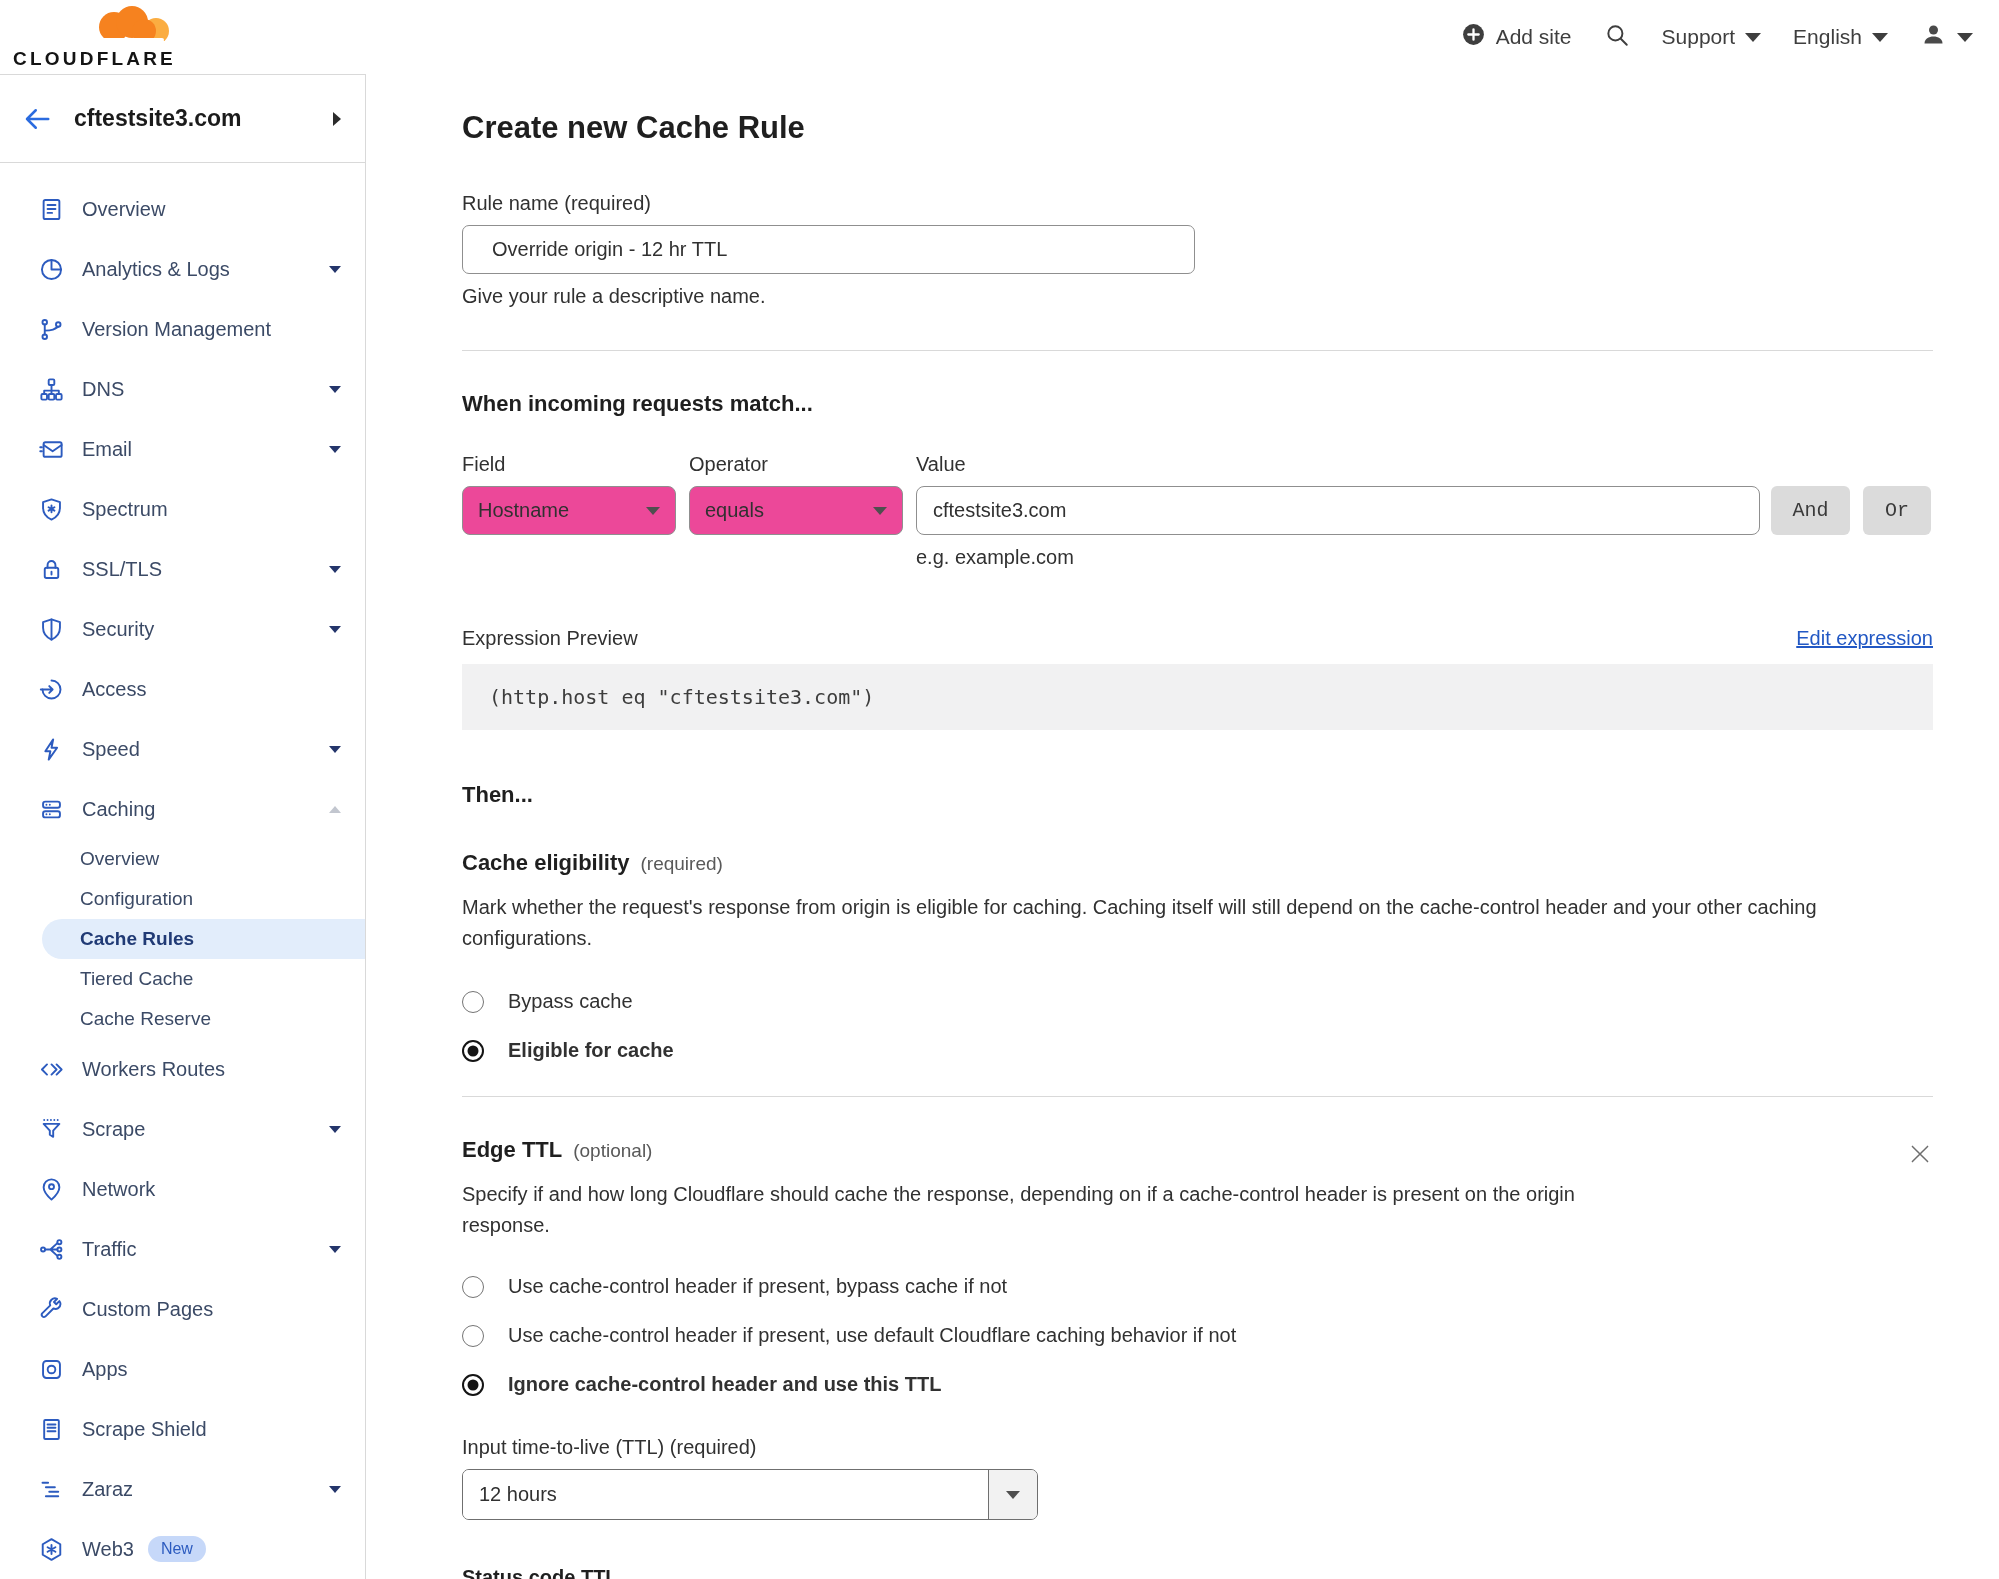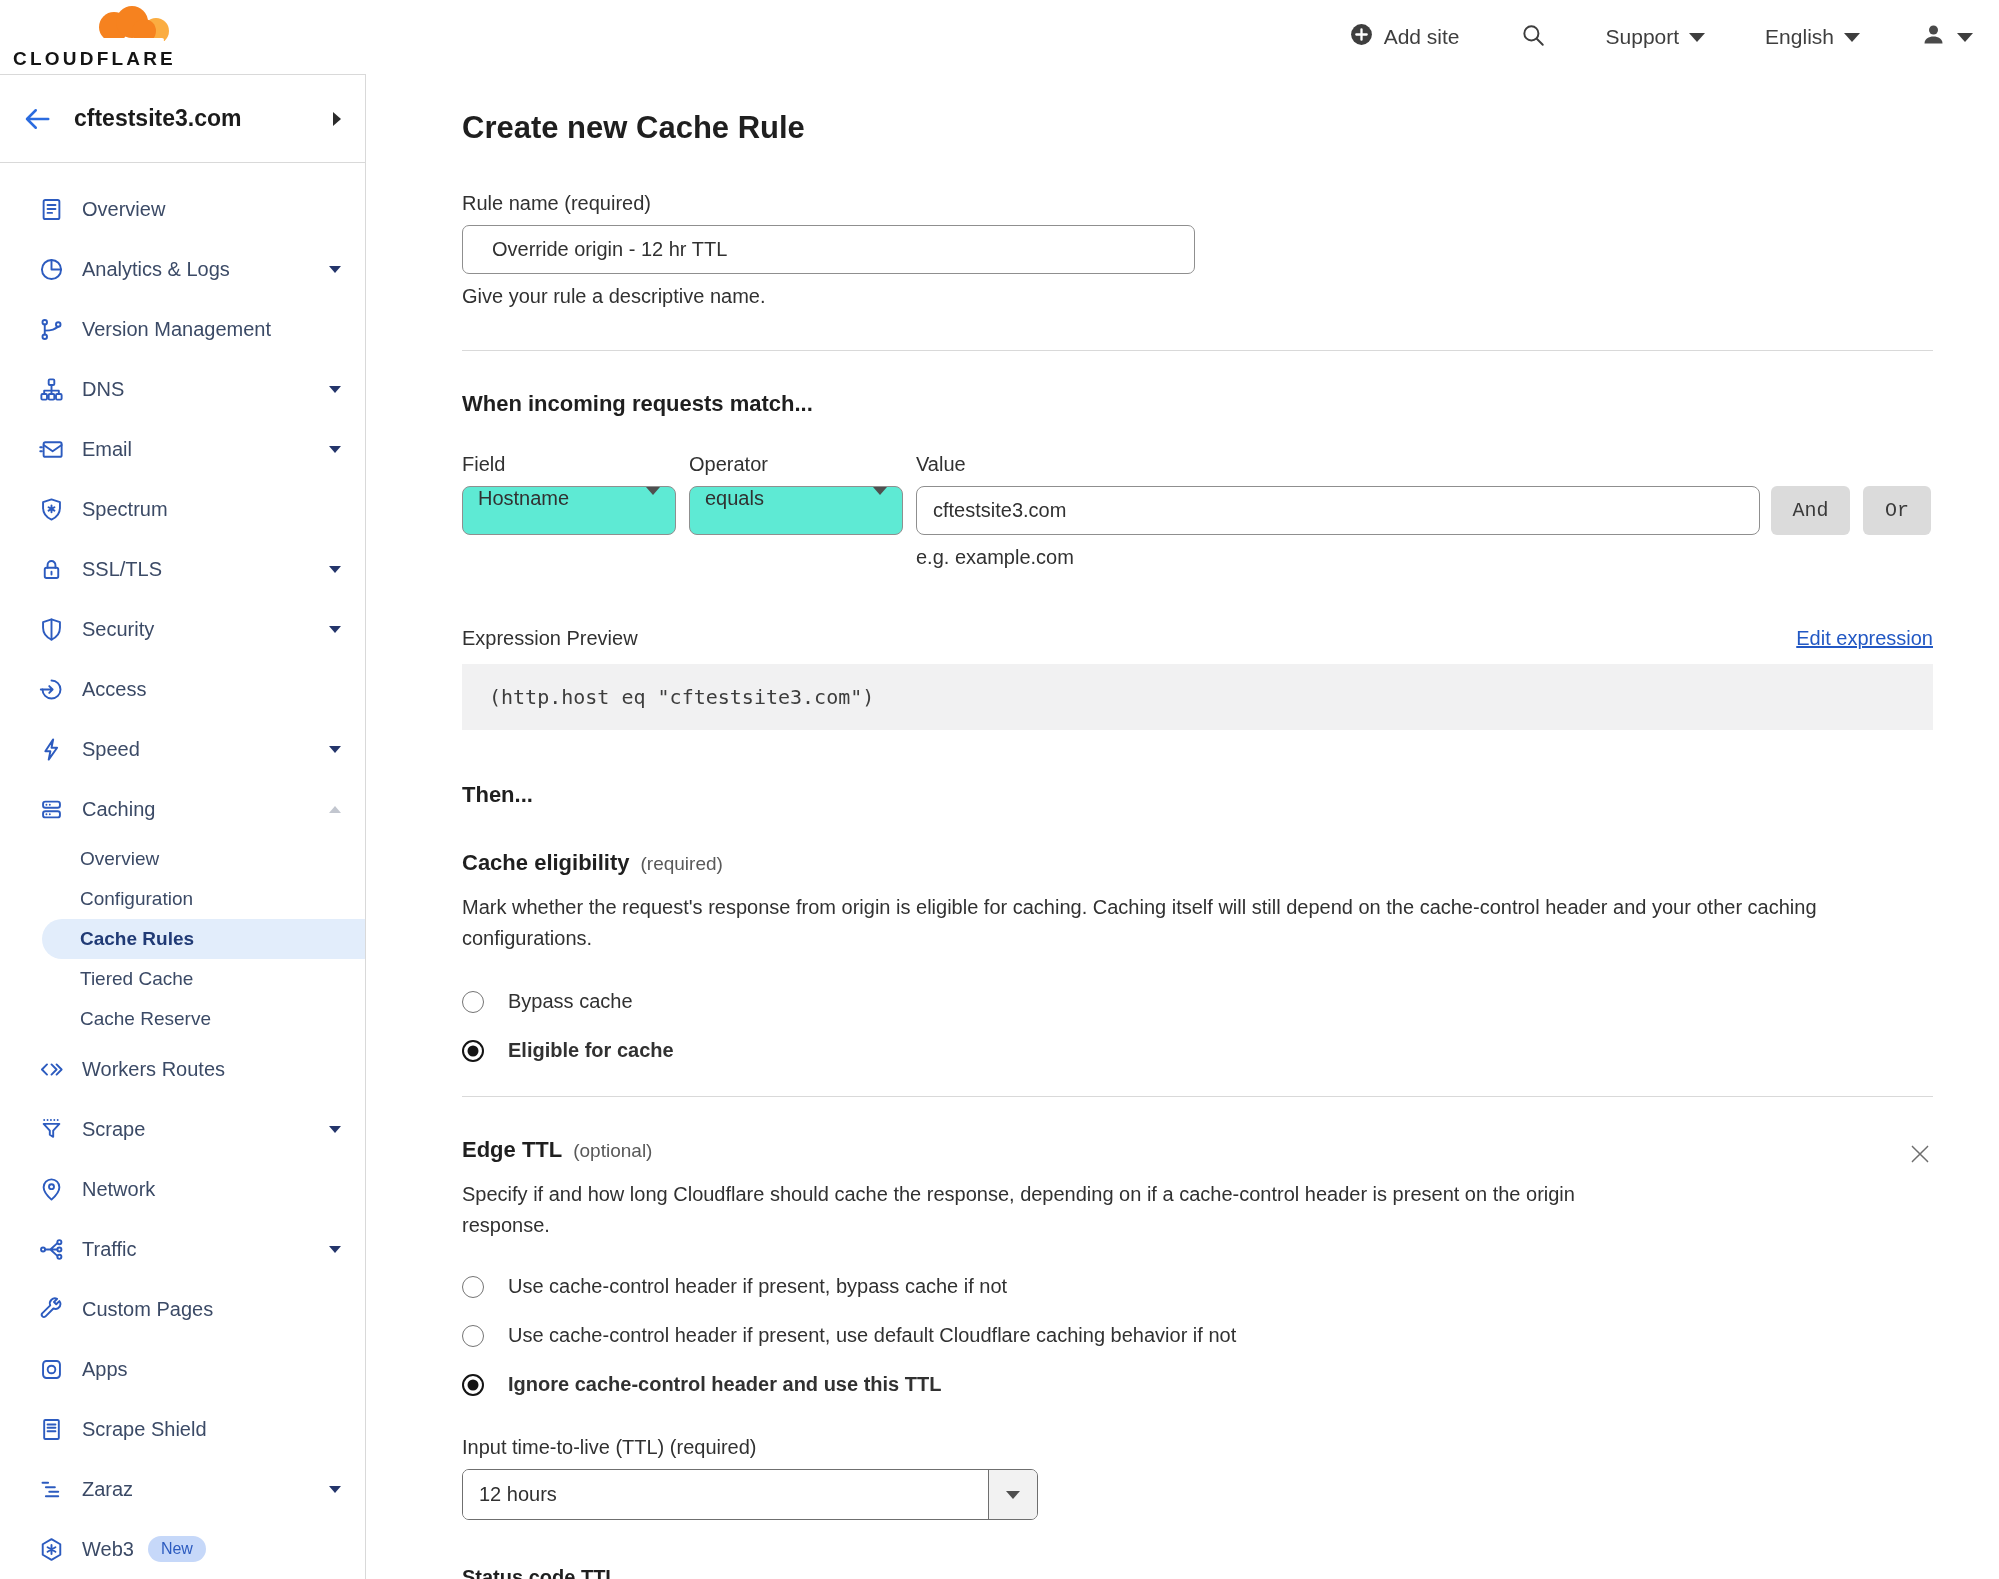--- a/index.html
+++ b/index.html
@@ -4,21 +4,21 @@
 <style>
   * { box-sizing: border-box; margin: 0; padding: 0; }
   html,body { width:1999px; height:1579px; overflow:hidden; background:#fff;
     font-family:"Liberation Sans", sans-serif; color:#313131; }
 
   
   .topbar { height:74px; display:flex; align-items:center; justify-content:space-between; background:#fff; }
   .brand { margin-left:18px; width:158px; display:flex; flex-direction:column; align-items:flex-end; }
   .brand svg { display:block; }
   .brand-text { font-size:19px; font-weight:800; letter-spacing:3.2px; color:#141414; margin-top:1px; }
-  .topnav { display:flex; align-items:center; gap:60px; margin-right:26px; font-size:21px; color:#3e3e3e; }
+  .topnav { display:flex; align-items:center; gap:32px; margin-right:26px; font-size:21px; color:#3e3e3e; }
   .topnav-group { display:flex; align-items:center; gap:10px; cursor:pointer; }
   .tri { width:0; height:0; border-left:8px solid transparent; border-right:8px solid transparent; border-top:9px solid #3e3e3e; }
 
   
   .app { display:flex; height:1505px; }
 
   
   .sidebar { width:366px; flex:none; border-right:1px solid #d9d9d9; border-top:1px solid #d9d9d9; overflow:hidden; }
   .side-header { height:88px; border-bottom:1px solid #d9d9d9; display:flex; align-items:center; padding:0 24px 0 22px; }
   .back-btn { width:30px; height:30px; cursor:pointer; flex:none; display:flex; align-items:center; }
@@ -42,22 +42,22 @@
   .field-label { font-size:20px; color:#313131; margin-bottom:10px; }
   .text-input { width:733px; height:49px; border:1px solid #8f8f8f; border-radius:7px; padding:0 29px; font-size:20px; color:#313131; font-family:"Liberation Sans", sans-serif; outline:none; }
   .help-text { font-size:20px; color:#313131; margin-top:11px; }
   .divider { border:none; border-top:1px solid #d9d9d9; margin-top:42px; }
   .section-h { font-size:22px; font-weight:700; color:#1f1f1f; }
   .mt40 { margin-top:40px; }
 
   .match-labels { display:flex; font-size:20px; margin-top:36px; }
   .match-labels .w1 { width:227px; } .match-labels .w2 { width:227px; }
   .match-grid { display:flex; align-items:center; margin-top:10px; }
-  .sel { width:214px; height:49px; border:1px solid #8f8f8f; border-radius:8px; background:#5eead4;
-    display:flex; align-items:flex-start; justify-content:space-between; padding:0 15px; font-size:20px; cursor:pointer; }
+  .sel { width:214px; height:49px; border:1px solid #8f8f8f; border-radius:8px; background:#ec4899;
+    display:flex; align-items:center; justify-content:space-between; padding:0 15px; font-size:20px; cursor:pointer; }
   .sel-caret { width:0; height:0; border-left:7px solid transparent; border-right:7px solid transparent; border-top:8px solid #4f4f4f; }
   .gap13 { width:13px; flex:none; } .gap11 { width:11px; flex:none; }
   .value-input { width:844px; height:49px; border:1px solid #8f8f8f; border-radius:8px; padding:0 16px; font-size:20px; color:#313131; font-family:"Liberation Sans", sans-serif; outline:none; }
   .btn-gray { height:49px; border:none; border-radius:6px; background:#dbdbdb; font-size:20px; color:#3a3a3a; cursor:pointer; font-family:Liberation Mono, monospace; }
   .btn-and { width:79px; } .btn-or { width:68px; }
   .eg-help { font-size:20px; color:#313131; margin:11px 0 0 454px; }
 
   .expr-row { display:flex; justify-content:space-between; align-items:center; margin-top:58px; }
   .link { color:#2258c4; text-decoration:underline; font-size:20px; cursor:pointer; }
   .code-box { margin-top:14px; background:#f1f1f2; height:66px; display:flex; align-items:center; padding:0 27px;

